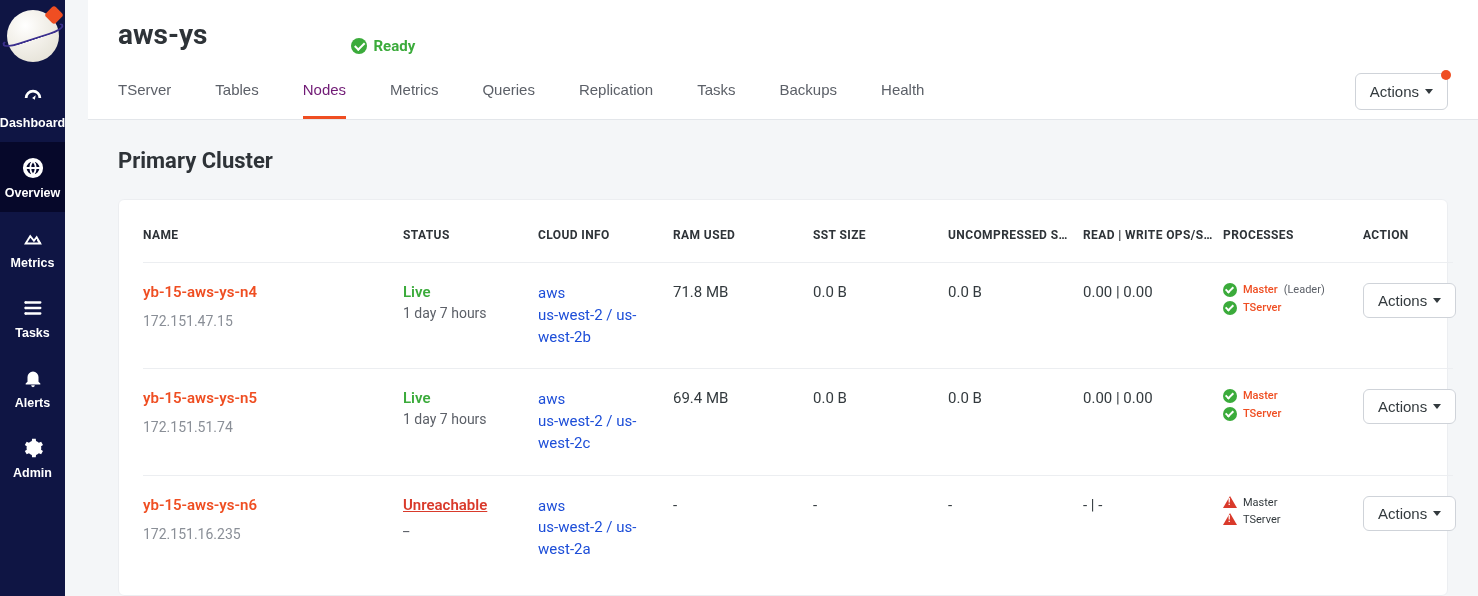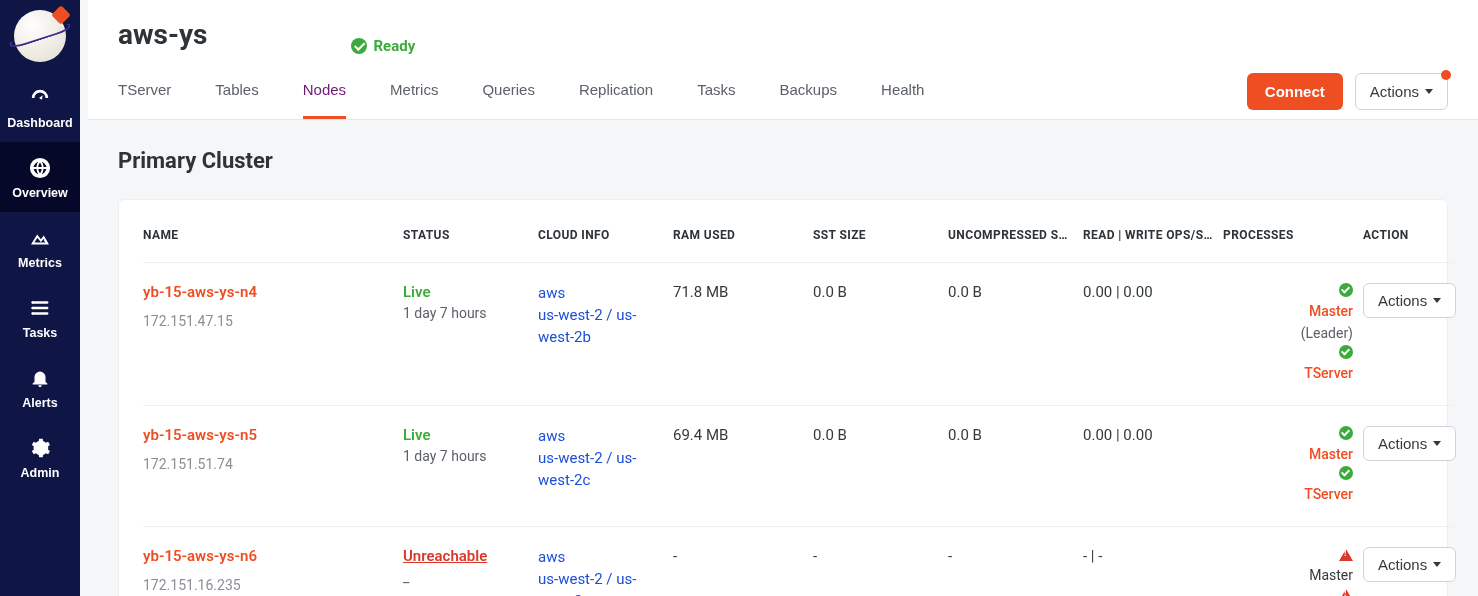--- a/index.html
+++ b/index.html
@@ -12,21 +12,21 @@
     width: 1478px;
     height: 596px;
     overflow: hidden;
     position: relative;
   }
 
   
   .sidebar {
     position: absolute;
     left: 0; top: 0; bottom: 0;
-    width: 80px;
+    width: 65px;
     background: #0f1544;
     color: #ffffff;
     display: flex;
     flex-direction: column;
     align-items: stretch;
     z-index: 10;
   }
   .logo-wrap {
     height: 72px;
     display: flex;
@@ -226,21 +226,21 @@
     font-size: 15px;
     color: #333a3e;
   }
   .node-name { color: #ef4e22; font-weight: 600; }
   .node-ip { color: #8a8f97; font-size: 14px; margin-top: 12px; }
   .status-live { color: #3bab3b; font-weight: 600; }
   .status-unreach { color: #d93a2b; font-weight: 600; text-decoration: underline; }
   .status-sub { color: #5c6068; font-size: 14px; margin-top: 4px; }
   .cloud-sub { color: #1d4ed8; font-size: 15px; line-height: 1.45; }
   .dash { color: #333a3e; }
-  .proc-line { display: flex; align-items: flex-end; gap: 6px; margin-bottom: 4px; font-size: 14px; flex-direction: column; }
+  .proc-line { display: flex; align-items: flex-start; gap: 6px; margin-bottom: 4px; font-size: 11px; }
   .proc-ok {
     width: 14px; height: 14px; border-radius: 50%; background: #3bab3b;
     position: relative; flex: 0 0 14px;
   }
   .proc-ok::after {
     content: ""; position: absolute; left: 4px; top: 2px;
     width: 3px; height: 6px; border: 2px solid #fff; border-top: 0; border-left: 0;
     transform: rotate(45deg);
   }
   .proc-warn {
@@ -368,21 +368,20 @@
           <button class="tab">Tables</button>
           <button class="tab active">Nodes</button>
           <button class="tab">Metrics</button>
           <button class="tab">Queries</button>
           <button class="tab">Replication</button>
           <button class="tab">Tasks</button>
           <button class="tab">Backups</button>
           <button class="tab">Health</button>
         </div>
       <div class="tabs-right">
-        <button class="btn-connect">Connect</button>
         <button class="btn-actions-top">
           <span>Actions</span>
           <span class="caret"></span>
           <span class="badge-dot"></span>
         </button>
       </div>
     </div>
   </div>
 
   <div class="content">

